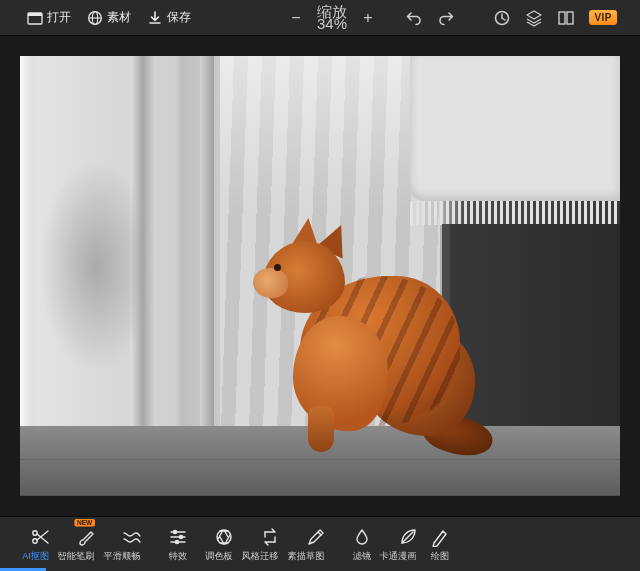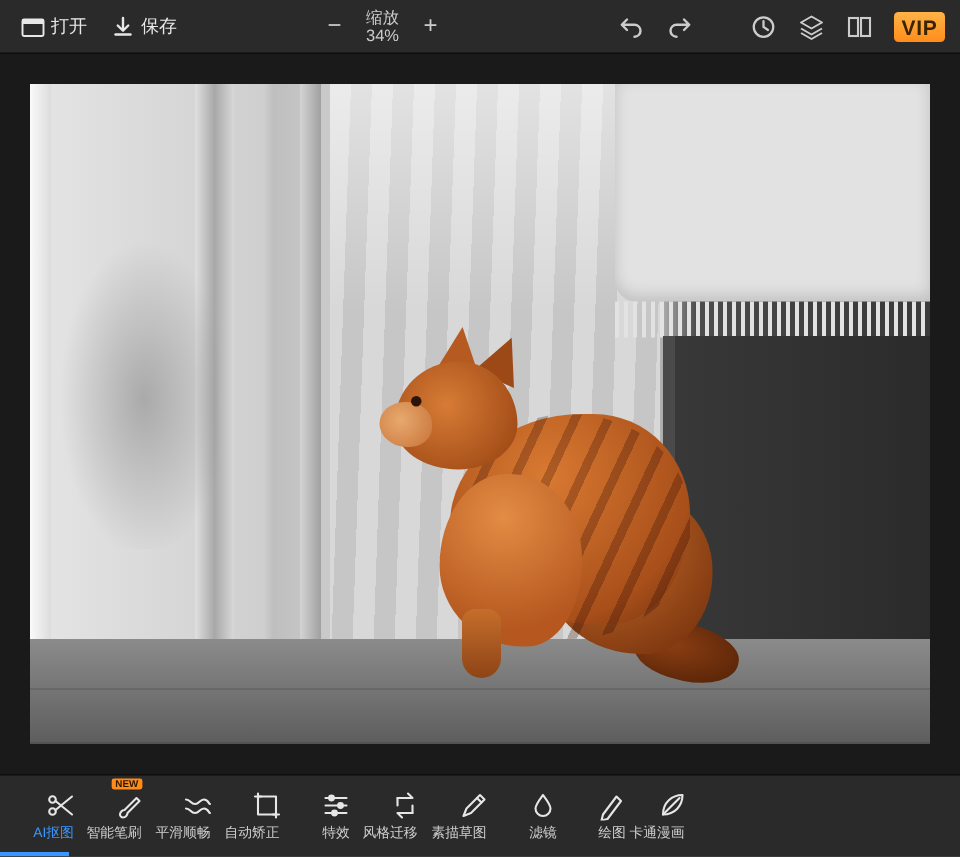--- a/index.html
+++ b/index.html
@@ -1,28 +1,28 @@
 <!DOCTYPE html>
 <html><head>
 <meta charset="utf-8">
 <style>
   html,body{margin:0;padding:0;width:640px;height:571px;background:#1a1a1a;font-family:"Microsoft YaHei",Arial,sans-serif;color:#ddd;overflow:hidden;-webkit-font-smoothing:antialiased}
   *{box-sizing:border-box}
-  .topbar{height:36px;background:#2a2a2a;display:flex;align-items:center;padding:0 6px;font-size:12px;border-bottom:1px solid #0d0d0d}
+  .topbar{height:36px;background:#2a2a2a;display:flex;align-items:center;padding:0 19px;font-size:12px;border-bottom:1px solid #0d0d0d}
   .tb-btn{display:flex;align-items:center;gap:4px;padding:0 8px;height:100%;cursor:pointer;color:#e8e8e8}
   .tb-btn .ic{width:16px;height:16px;display:flex;align-items:center;justify-content:center}
   .tb-btn .ic svg{width:16px;height:16px;fill:#e8e8e8}
-  .zoom{display:flex;flex-direction:column;align-items:center;justify-content:center;line-height:12px;font-size:11px;color:#ccc}
+  .zoom{display:flex;flex-direction:column;align-items:center;justify-content:center;line-height:12px;font-size:15px;color:#ccc}
   .zoom-row{display:flex;align-items:center;gap:14px}
   .zoom-minus,.zoom-plus{font-size:16px;color:#ccc;cursor:pointer;width:14px;text-align:center}
   .spacer{flex:1}
   .right-icons{display:flex;align-items:center;gap:14px;padding-right:4px}
   .right-icons .ric{width:18px;height:18px;display:flex;align-items:center;justify-content:center;cursor:pointer}
   .right-icons .ric svg{width:18px;height:18px;fill:#ccc}
-  .vip{background:linear-gradient(180deg,#ffb347,#ff8c1a);color:#3a2400;font-weight:700;font-size:14px;padding:2px 5px;border-radius:3px;cursor:pointer;letter-spacing:.5px}
+  .vip{background:linear-gradient(180deg,#ffb347,#ff8c1a);color:#3a2400;font-weight:700;font-size:10px;padding:2px 5px;border-radius:3px;cursor:pointer;letter-spacing:.5px}
   .canvas-area{height:480px;width:640px;background:#1a1a1a;display:flex;align-items:center;justify-content:center}
   .canvas{position:relative;width:600px;height:440px;background:#777;overflow:hidden}
   
   .room{position:absolute;inset:0;background:
     linear-gradient(90deg,#e5e5e5 0%,#cfcfcf 26%,#bfbfbf 27%,#d9d9d9 42%,#d6d6d6 50%,#d3d3d3 55%,#cacaca 60%,#c0c0c0 66%,#b4b4b4 70%,#4d4d4d 74%,#3f3f3f 88%,#3a3a3a 100%)}
   .win-frame1{position:absolute;left:0;top:0;bottom:0;width:14px;background:linear-gradient(90deg,#fafafa,#dcdcdc)}
   .win-frame2{position:absolute;left:110px;top:0;bottom:0;width:26px;background:linear-gradient(90deg,#e0e0e0,#a8a8a8,#d8d8d8)}
   .win-frame3{position:absolute;left:180px;top:0;bottom:0;width:14px;background:linear-gradient(90deg,#d4d4d4,#a0a0a0)}
   .curtain{position:absolute;left:200px;top:0;bottom:60px;width:220px;background:
     repeating-linear-gradient(92deg,#d8d8d8 0 14px,#c6c6c6 14px 28px);
@@ -69,20 +69,30 @@
         <svg viewBox="0 0 16 16">
           <rect x="1" y="3" width="14" height="11" rx="1" fill="none" stroke="#e8e8e8" stroke-width="1.3"></rect>
           <rect x="1" y="3" width="14" height="3" fill="#e8e8e8"></rect>
         </svg>
       </span>
     <span>打开</span>
   </div>
   <div class="tb-btn">
     <span class="ic">
         <svg viewBox="0 0 16 16">
+          <circle cx="8" cy="8" r="6.3" fill="none" stroke="#e8e8e8" stroke-width="1.3"></circle>
+          <ellipse cx="8" cy="8" rx="2.7" ry="6.3" fill="none" stroke="#e8e8e8" stroke-width="1.1"></ellipse>
+          <line x1="1.7" y1="8" x2="14.3" y2="8" stroke="#e8e8e8" stroke-width="1.1"></line>
+        </svg>
+      </span>
+    <span>素材</span>
+  </div>
+  <div class="tb-btn">
+    <span class="ic">
+        <svg viewBox="0 0 16 16">
           <path d="M8 2v8M4.5 7L8 10.5 11.5 7" fill="none" stroke="#e8e8e8" stroke-width="1.6" stroke-linecap="round" stroke-linejoin="round"></path>
           <line x1="3" y1="13" x2="13" y2="13" stroke="#e8e8e8" stroke-width="1.6" stroke-linecap="round"></line>
         </svg>
       </span>
     <span>保存</span>
   </div>
 
   <div class="spacer" style="flex:0 0 90px"></div>
 
   <div class="zoom-row">
@@ -182,40 +192,40 @@
       <div class="t-ic">
         <svg viewBox="0 0 20 20">
           <path d="M2 6c3 0 3 3 6 3s3-3 6-3 3 3 4 3M2 12c3 0 3 3 6 3s3-3 6-3 3 3 4 3" stroke="#e6e6e6" stroke-width="1.4" fill="none" stroke-linecap="round" stroke-linejoin="round"></path>
         </svg>
       </div>
       <div class="t-lab">平滑顺畅</div>
     </div>
     <div class="tool">
       <div class="t-ic">
         <svg viewBox="0 0 20 20">
-          <rect x="4" y="4" width="12" height="12" stroke="#e6e6e6" stroke-width="1.4" fill="none" stroke-linecap="round" stroke-linejoin="round"></rect>
-          <path d="M4 2v4M2 4h4M16 18v-4M18 16h-4" stroke="#e6e6e6" stroke-width="1.4" fill="none" stroke-linecap="round" stroke-linejoin="round"></path>
-        </svg>
-      </div>
-      <div class="t-lab">自动矫正</div>
-    </div>
-    <div class="tool">
-      <div class="t-ic">
-        <svg viewBox="0 0 20 20">
           <path d="M3 5h14M3 10h14M3 15h14" stroke="#e6e6e6" stroke-width="1.4" fill="none" stroke-linecap="round" stroke-linejoin="round"></path>
           <circle cx="7" cy="5" r="1.6" fill="#e6e6e6"></circle>
           <circle cx="13" cy="10" r="1.6" fill="#e6e6e6"></circle>
           <circle cx="9" cy="15" r="1.6" fill="#e6e6e6"></circle>
         </svg>
       </div>
       <div class="t-lab">特效</div>
     </div>
     <div class="tool">
       <div class="t-ic">
         <svg viewBox="0 0 20 20">
+          <circle cx="10" cy="10" r="7" stroke="#e6e6e6" stroke-width="1.4" fill="none" stroke-linecap="round" stroke-linejoin="round"></circle>
+          <path d="M10 3l4 7M16 8l-4 7M14 16H6M10 17l-4-7M4 12l4-7M6 4h8" stroke="#e6e6e6" stroke-width="1.4" fill="none" stroke-linecap="round" stroke-linejoin="round"></path>
+        </svg>
+      </div>
+      <div class="t-lab">调色板</div>
+    </div>
+    <div class="tool">
+      <div class="t-ic">
+        <svg viewBox="0 0 20 20">
           <path d="M5 5h10l-3-3M15 15H5l3 3" stroke="#e6e6e6" stroke-width="1.4" fill="none" stroke-linecap="round" stroke-linejoin="round"></path>
           <path d="M5 5v5M15 15v-5" stroke="#e6e6e6" stroke-width="1.4" fill="none" stroke-linecap="round" stroke-linejoin="round"></path>
         </svg>
       </div>
       <div class="t-lab">风格迁移</div>
     </div>
     <div class="tool">
       <div class="t-ic">
         <svg viewBox="0 0 20 20">
           <path d="M3 17l2-5L14 3l3 3-9 9-5 2z" stroke="#e6e6e6" stroke-width="1.4" fill="none" stroke-linecap="round" stroke-linejoin="round"></path>
@@ -228,27 +238,27 @@
       <div class="t-ic">
         <svg viewBox="0 0 20 20">
           <path d="M10 3c3 4 5 6.5 5 9a5 5 0 0 1-10 0c0-2.5 2-5 5-9z" stroke="#e6e6e6" stroke-width="1.4" fill="none" stroke-linecap="round" stroke-linejoin="round"></path>
         </svg>
       </div>
       <div class="t-lab">滤镜</div>
     </div>
     <div class="tool">
       <div class="t-ic">
         <svg viewBox="0 0 20 20">
-          <path d="M4 16l9-12 3 3-9 12-4 1z" stroke="#e6e6e6" stroke-width="1.4" fill="none" stroke-linecap="round" stroke-linejoin="round"></path>
-        </svg>
-      </div>
-      <div class="t-lab">绘图</div>
-    </div>
-    <div class="tool">
-      <div class="t-ic">
-        <svg viewBox="0 0 20 20">
           <path d="M4 16C4 8 10 3 17 3c0 7-5 13-13 13z" stroke="#e6e6e6" stroke-width="1.4" fill="none" stroke-linecap="round" stroke-linejoin="round"></path>
           <path d="M4 16L15 5" stroke="#e6e6e6" stroke-width="1.4" fill="none" stroke-linecap="round" stroke-linejoin="round"></path>
         </svg>
       </div>
       <div class="t-lab">卡通漫画</div>
     </div>
+    <div class="tool">
+      <div class="t-ic">
+        <svg viewBox="0 0 20 20">
+          <path d="M4 16l9-12 3 3-9 12-4 1z" stroke="#e6e6e6" stroke-width="1.4" fill="none" stroke-linecap="round" stroke-linejoin="round"></path>
+        </svg>
+      </div>
+      <div class="t-lab">绘图</div>
+    </div>
   </div>
 
 </body></html>

